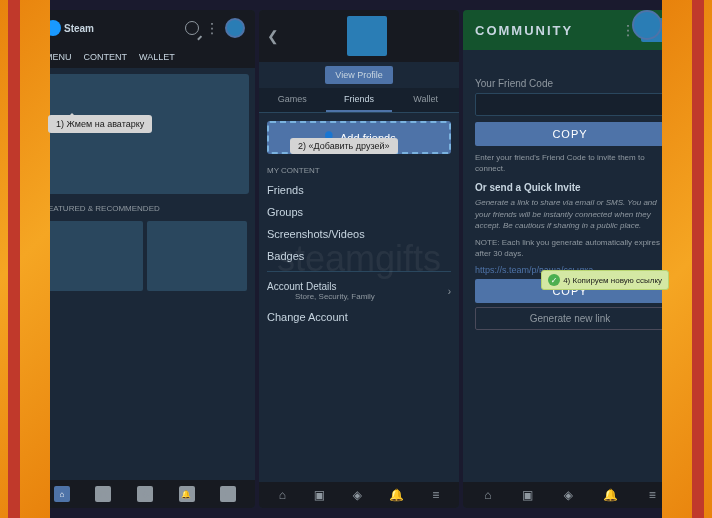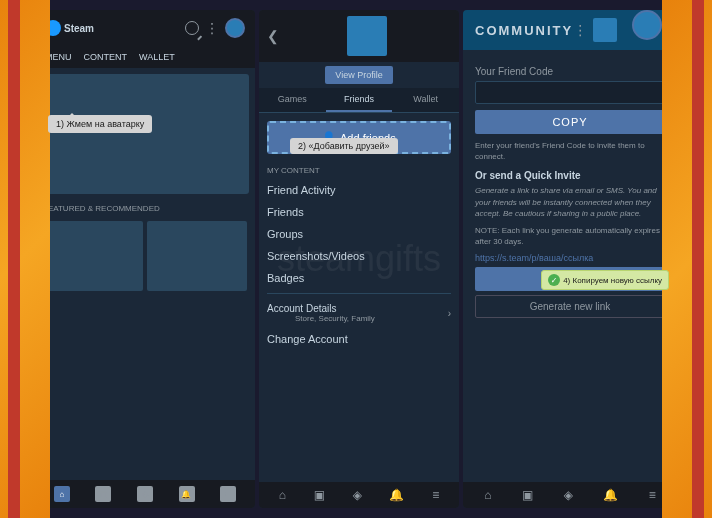--- a/index.html
+++ b/index.html
@@ -274,25 +274,25 @@
     
     .right-panel {
       flex: 1;
       background: #1b2838;
       border-radius: 4px;
       overflow: hidden;
       position: relative;
     }
 
     .community-header {
-      background: #0c4a6e;
+      background: #14532d;
       padding: 8px 12px;
       display: flex;
       align-items: center;
-      justify-content: flex-start;
+      justify-content: space-between;
     }
 
     .community-title {
       color: #c7d5e0;
       font-size: 13px;
       font-weight: bold;
       letter-spacing: 2px;
     }
 
     .community-header-right {
@@ -302,21 +302,21 @@
     }
 
     .community-avatar {
       width: 24px;
       height: 24px;
       background: #2a7db5;
       border-radius: 2px;
     }
 
     .friend-code-section {
-      padding: 16px 12px;
+      padding: 28px 12px;
     }
 
     .section-label {
       color: #8f98a0;
       font-size: 10px;
       margin-bottom: 4px;
     }
 
     .friend-code-input {
       width: 100%;
@@ -577,21 +577,20 @@
       <div class="profile-tab">Wallet</div>
     </div>
 
     <div class="add-friends-btn">
       <span>👤</span>
       <span>Add friends</span>
     </div>
 
     <div class="my-content-label">MY CONTENT</div>
 
-    <div class="content-menu-item">Friend Activity</div>
     <div class="content-menu-item">Friends</div>
     <div class="content-menu-item">Groups</div>
     <div class="content-menu-item">Screenshots/Videos</div>
     <div class="content-menu-item">Badges</div>
 
     <div class="divider"></div>
 
     <div class="content-menu-item-sub">
       <div>
         <div style="font-size:10px;color:#c7d5e0;">Account Details</div>

